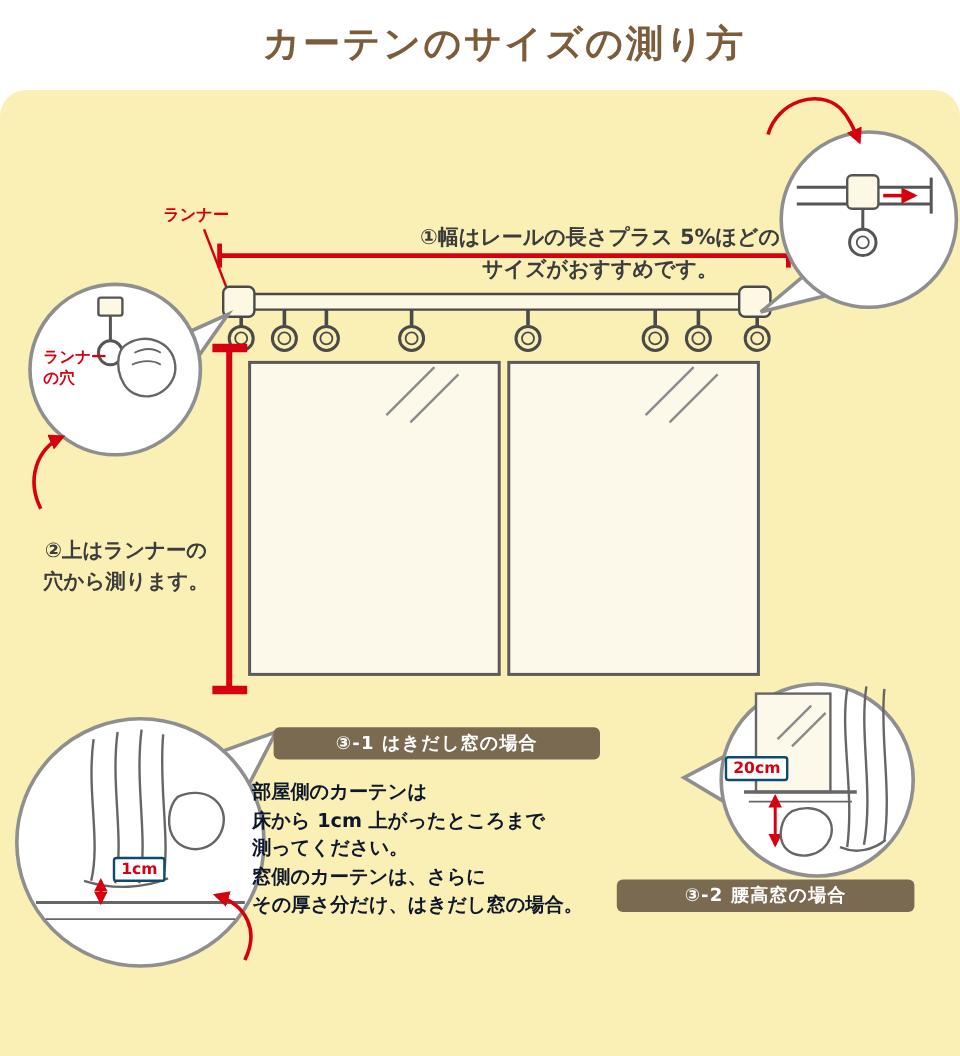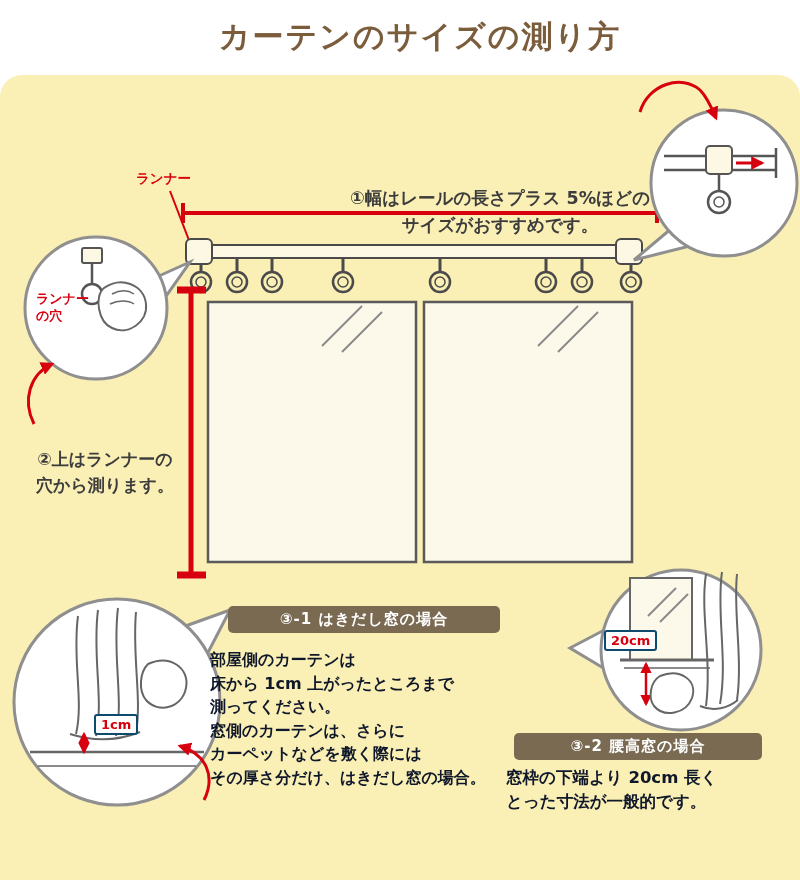--- a/index.html
+++ b/index.html
@@ -189,28 +189,23 @@
     <div>穴から測ります。</div>
   </div>
 
   <div id="badge1" class="abs badge">③-1 はきだし窓の場合</div>
 
   <div id="para1" class="abs para">
     <div>部屋側のカーテンは</div>
     <div>床から 1cm 上がったところまで</div>
     <div>測ってください。</div>
     <div>窓側のカーテンは、さらに</div>
-    <div>カーペットなどを敷く際には</div>
     <div>その厚さ分だけ、はきだし窓の場合。</div>
   </div>
 
   <div id="badge2" class="abs badge">③-2 腰高窓の場合</div>
 
-  <div id="para2" class="abs para">
-    <div>窓枠の下端より 20cm 長く</div>
-    <div>とった寸法が一般的です。</div>
-  </div>
 
   <div id="label-1cm" class="abs measure-box">1cm</div>
 
   <div id="label-20cm" class="abs measure-box">20cm</div>
 
 </div>
 
 </body></html>

